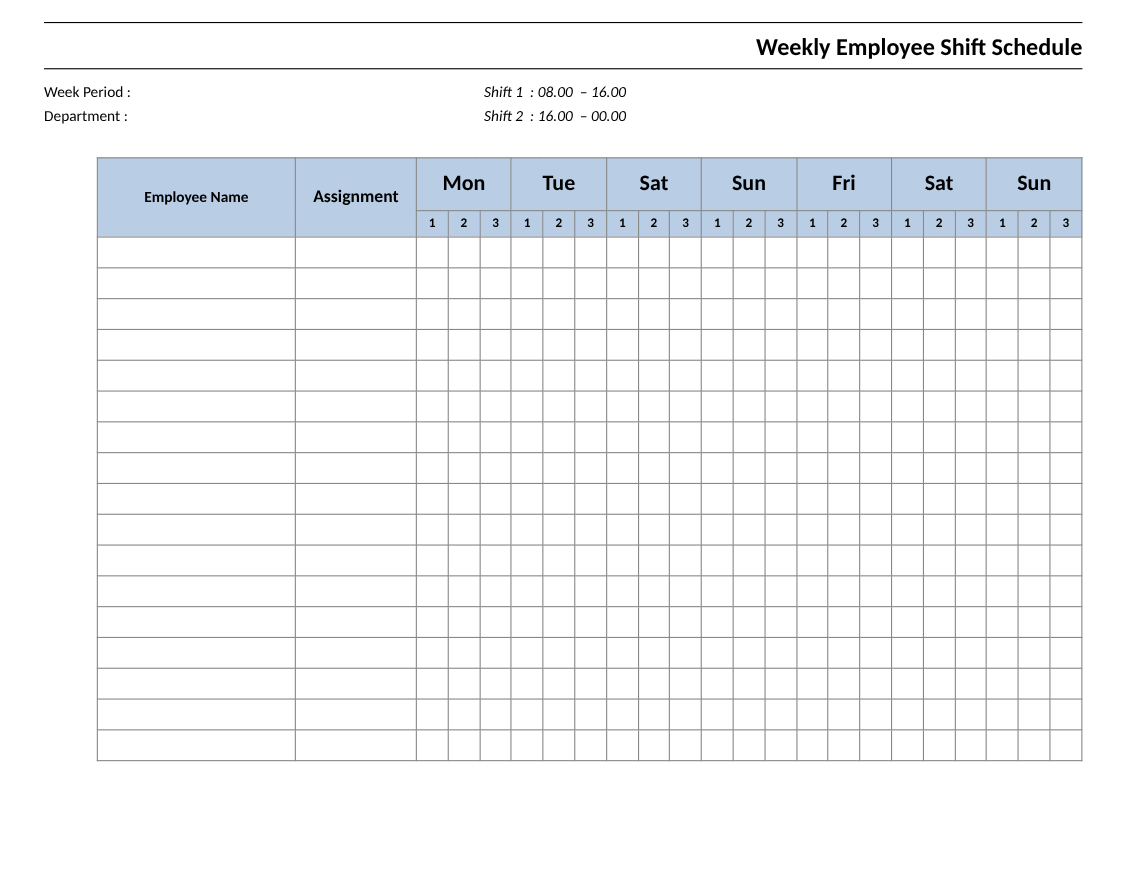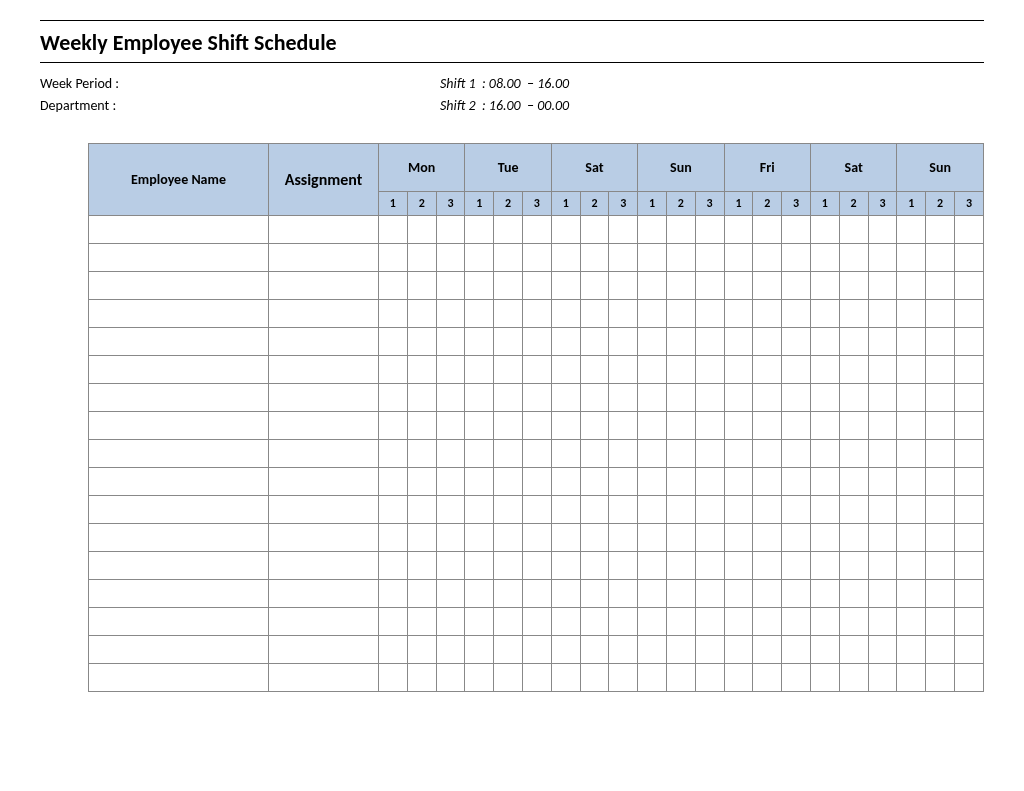--- a/index.html
+++ b/index.html
@@ -13,21 +13,21 @@
       padding: 20px 40px;
       width: 1024px;
       color: #000;
     }
     .hr-top {
       border: none;
       border-top: 1px solid #000;
       margin-bottom: 2px;
     }
     .title {
-      text-align: left;
+      text-align: right;
       font-size: 22px;
       font-weight: bold;
       padding: 6px 0;
     }
     .hr-bottom {
       border: none;
       border-top: 1px solid #000;
       margin-bottom: 10px;
     }
     .meta-row {
@@ -70,21 +70,21 @@
     }
     th.col-name {
       width: 180px;
       font-size: 14px;
     }
     th.col-assign {
       width: 110px;
       font-size: 16px;
     }
     th.day-header {
-      font-size: 14px;
+      font-size: 20px;
       height: 48px;
       margin-left: 12px;
     }
     th.shift-header {
       height: 24px;
       font-size: 12px;
     }
     td {
       height: 28px;
     }

